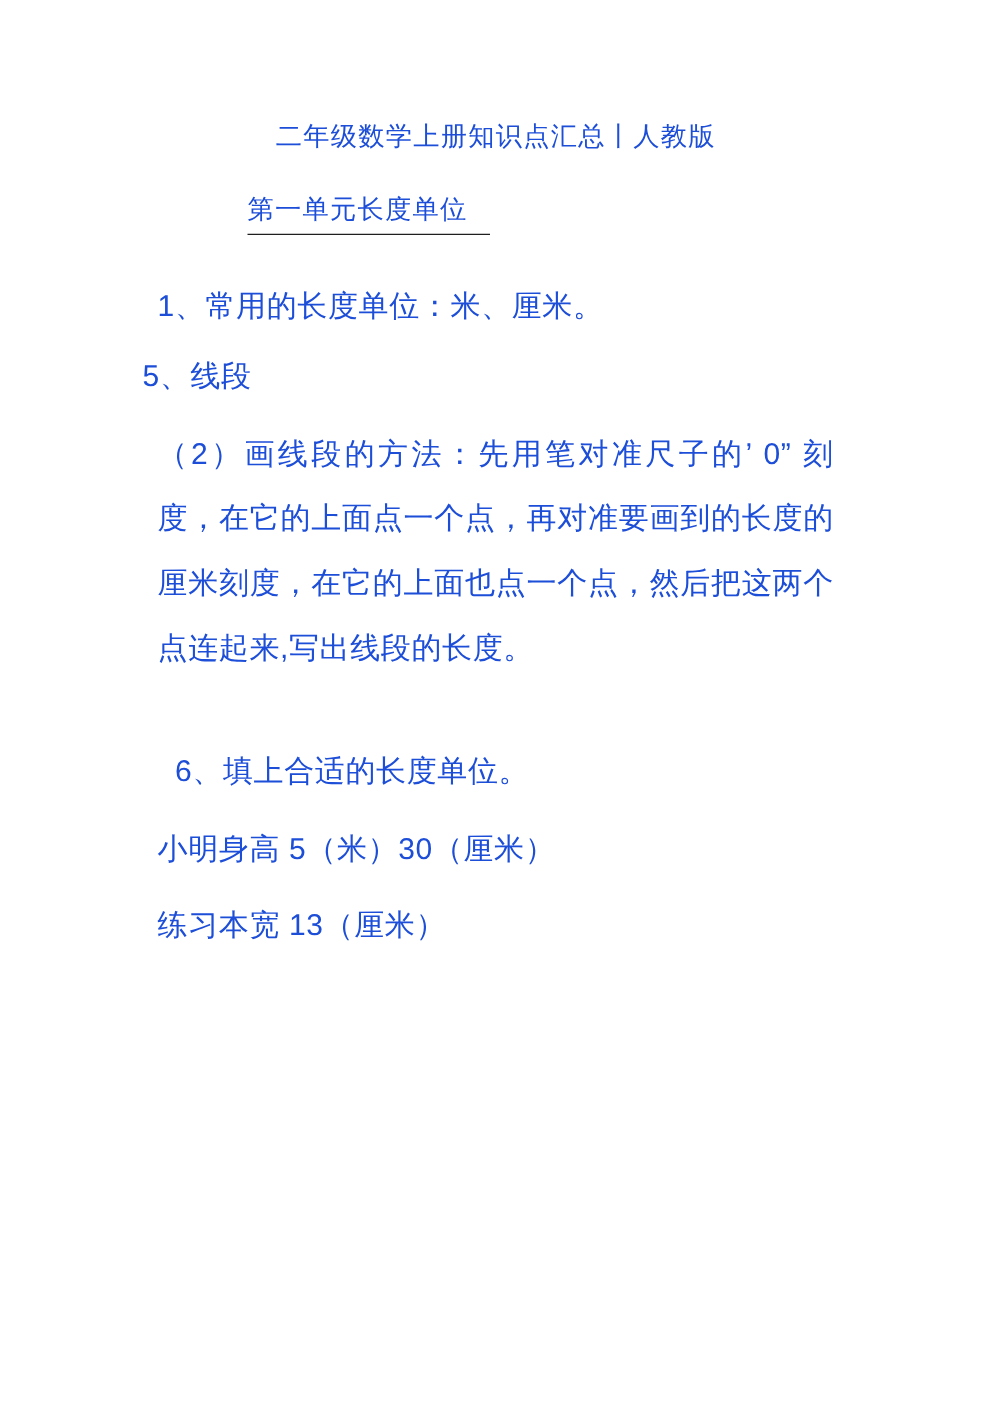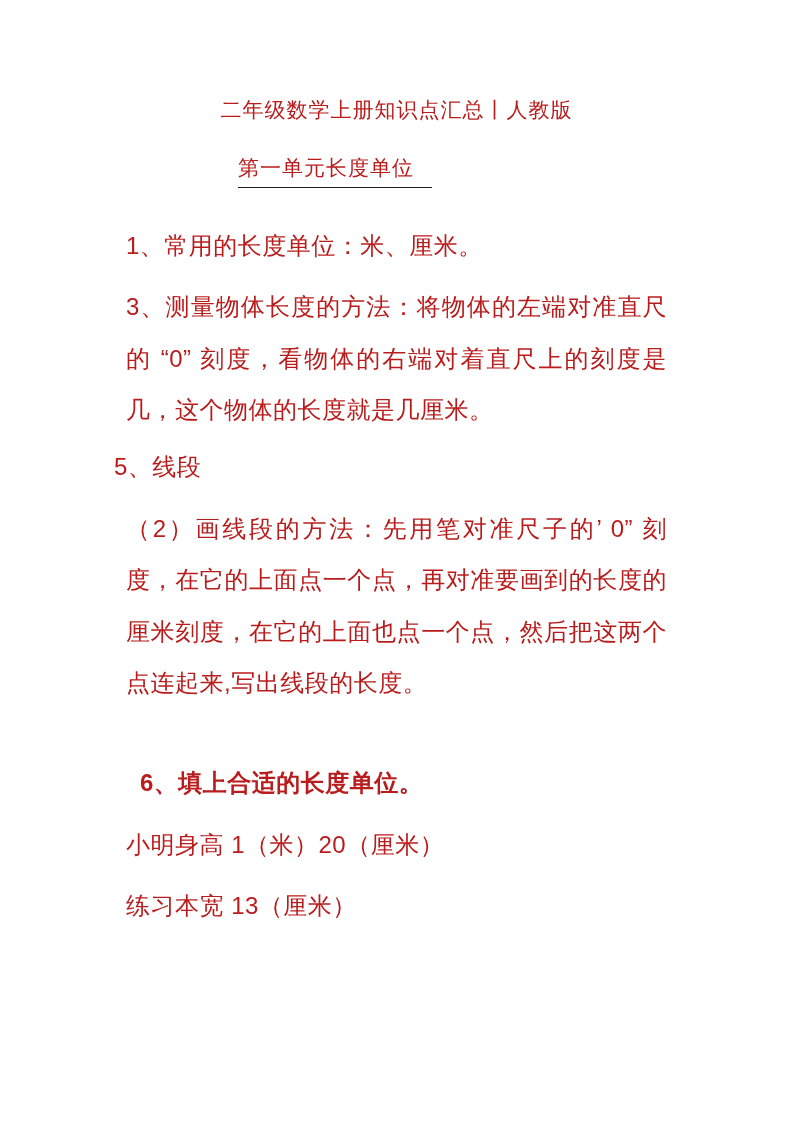--- a/index.html
+++ b/index.html
@@ -9,79 +9,78 @@
   }
   .page {
     position: relative;
     width: 793px;
     height: 1122px;
     margin: 0 auto;
     background: #ffffff;
     box-sizing: border-box;
     padding: 95px 126px 60px 126px;
     font-family: "Liberation Sans", "DejaVu Sans", sans-serif;
-    color: #b91c1c;
+    color: #1d4ed8;
     overflow: hidden;
   }
   .doc-title {
     margin: 0 0 30px 0;
     text-align: center;
     font-size: 21px;
     font-weight: 400;
     letter-spacing: 1px;
     line-height: 1.4;
   }
   .section-title-row {
     margin: 0 0 32px 0;
   }
   .section-title {
     display: inline-block;
-    margin-left: 112px;
+    margin-left: 72px;
     font-size: 21px;
     font-weight: 400;
     letter-spacing: 1px;
     line-height: 1.3;
     border-bottom: 1.5px solid #1f1f1f;
     padding: 0 18px 5px 0;
   }
   .para {
     margin: 5px 0;
     font-size: 24px;
     line-height: 2.15;
     letter-spacing: 0.5px;
     text-align: justify;
     font-weight: 400;
   }
   .para.outdent   { margin-left: -12px; }
   .para.indent    { margin-left: 14px; }
-  .para.gap-top   { margin-top: 48px; font-weight: bold; }
+  .para.gap-top   { margin-top: 48px; }
   .para.spread    { margin-top: 10px; }
 </style>
 </head>
 <body>
 
 <div class="page">
 
   <h1 class="doc-title">二年级数学上册知识点汇总丨人教版</h1>
 
   <div class="section-title-row">
     <span class="section-title">第一单元长度单位</span>
   </div>
 
   <p class="para">1、常用的长度单位：米、厘米。</p>
 
 
-  <p class="para spread">3、测量物体长度的方法：将物体的左端对准直尺的 “0” 刻度，看物体的右端对着直尺上的刻度是几，这个物体的长度就是几厘米。</p>
 
 
   <p class="para outdent">5、线段</p>
 
 
   <p class="para spread">（2）画线段的方法：先用笔对准尺子的’ 0” 刻度，在它的上面点一个点，再对准要画到的长度的厘米刻度，在它的上面也点一个点，然后把这两个点连起来,写出线段的长度。</p>
 
 
   <p class="para indent gap-top">6、填上合适的长度单位。</p>
 
-  <p class="para spread">小明身高 1（米）20（厘米）</p>
+  <p class="para spread">小明身高 5（米）30（厘米）</p>
 
   <p class="para spread">练习本宽 13（厘米）</p>
 
 </div>
 
 </body></html>

